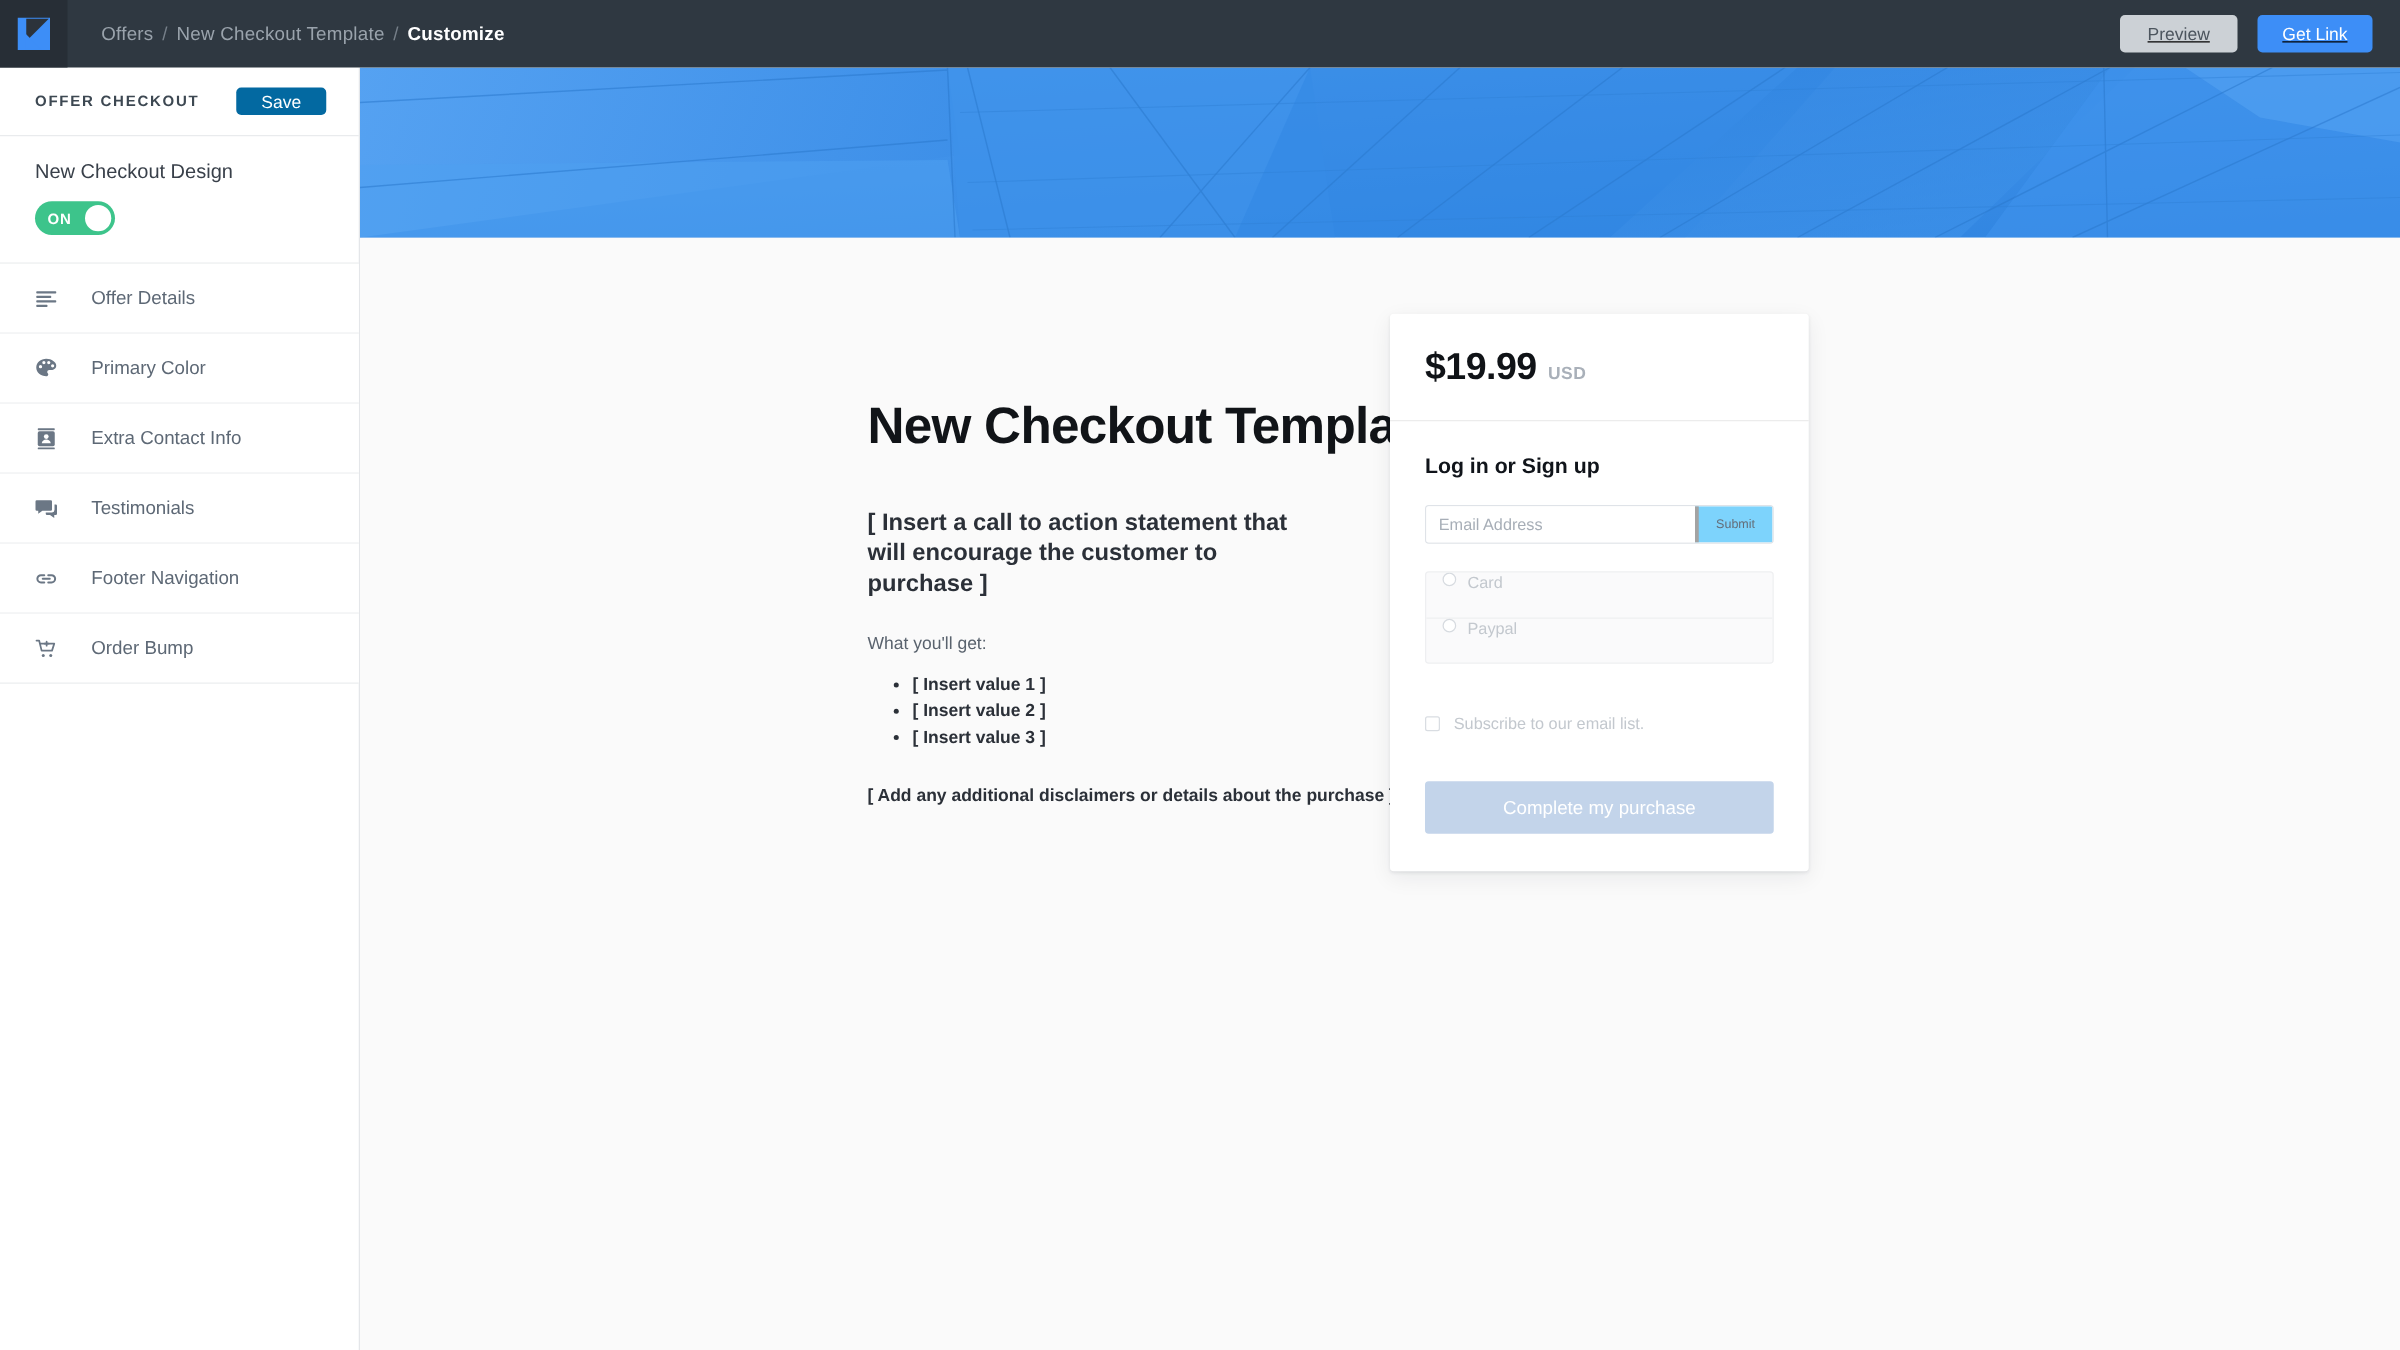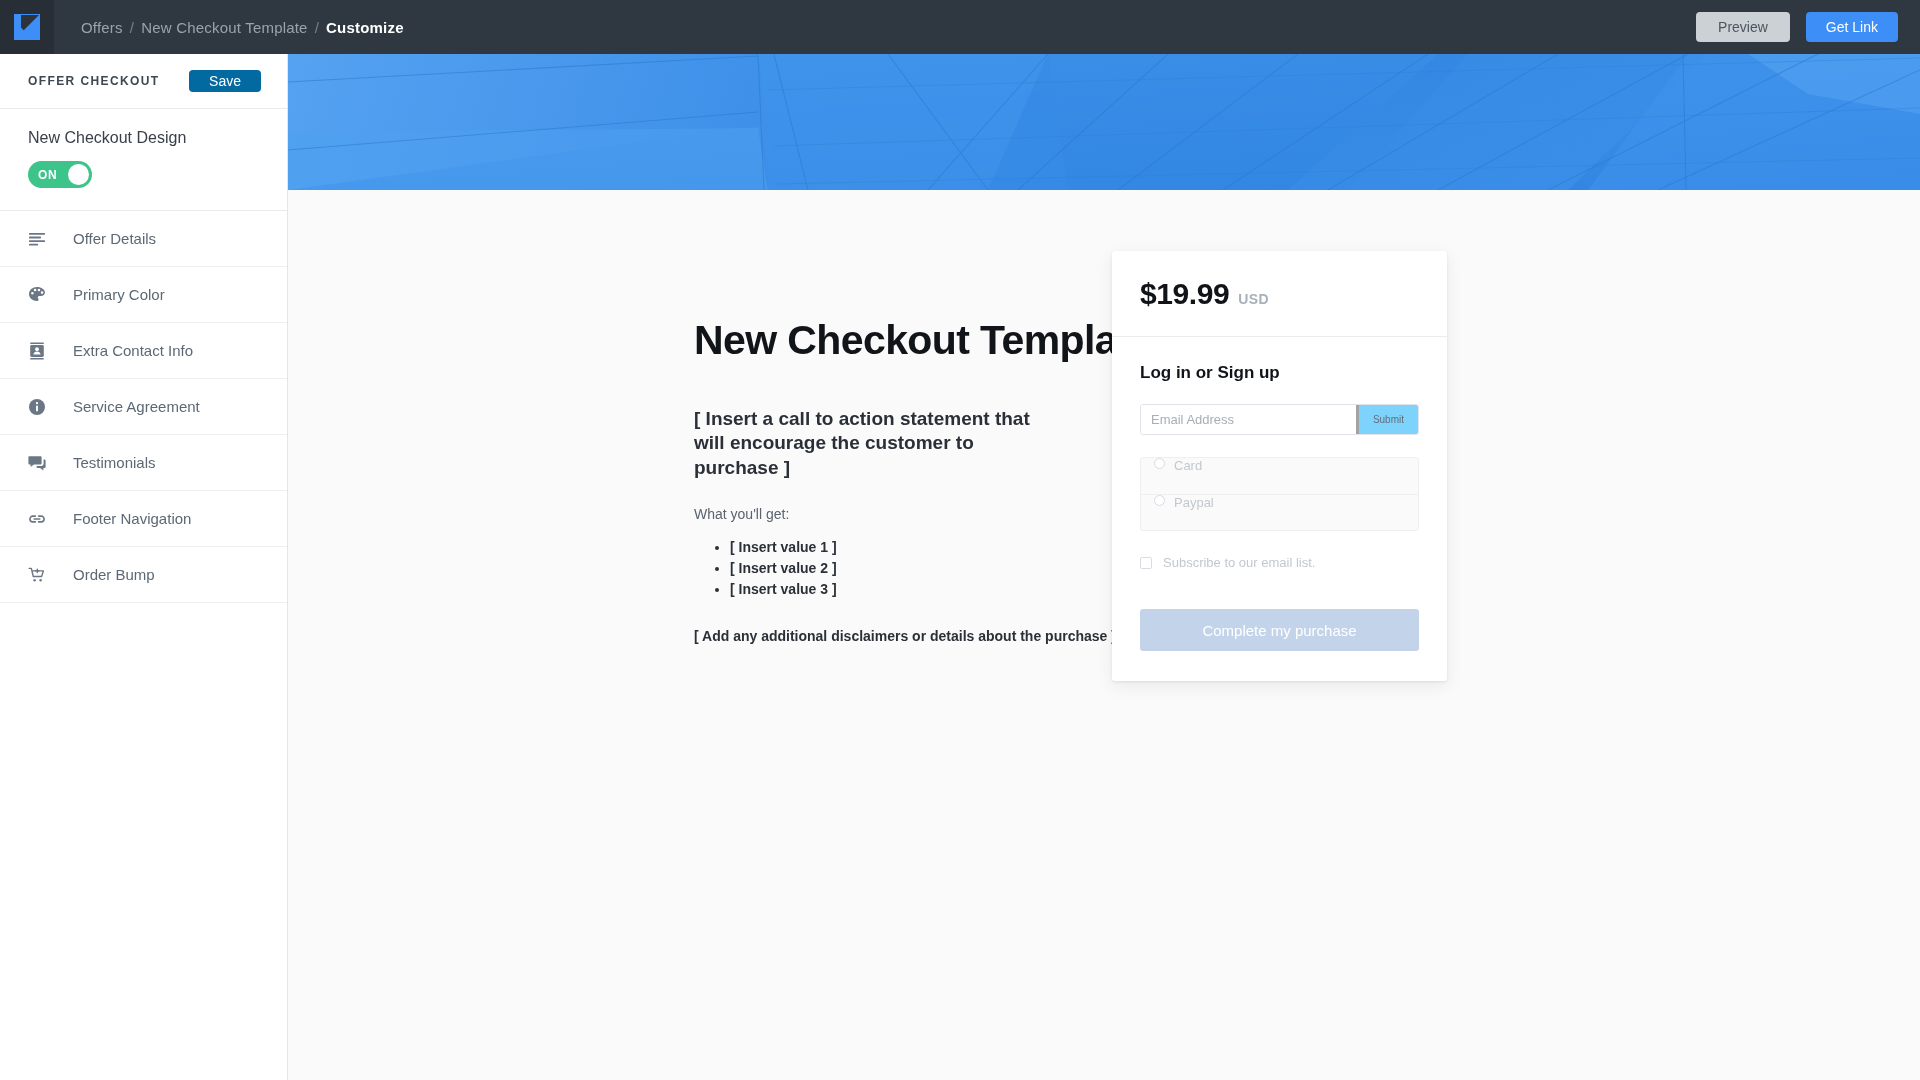--- a/index.html
+++ b/index.html
@@ -45,20 +45,21 @@
   }
   .crumb { color: #9aa3ac; }
   .crumb.current { color: #ffffff; font-weight: 600; }
   .crumb-sep { color: #77808a; margin: 0 7px; }
   .topbar-actions {
     margin-left: auto;
     display: flex;
     align-items: center;
     gap: 16px;
     margin-right: 22px;
+    text-decoration: underline;
   }
   .btn-preview {
     background: #ccd1d6;
     color: #4c555e;
     border: none;
     border-radius: 4px;
     font-size: 14px;
     height: 30px;
     padding: 0 22px;
     font-family: inherit;
@@ -322,21 +323,21 @@
   .pay-option + .pay-option { border-top: 1px solid #eeeff1; }
   .radio-dot {
     width: 11px; height: 11px;
     border-radius: 50%;
     border: 1px solid #d7dbe0;
     background: #ffffff;
     margin-right: 9px;
     flex: 0 0 11px;
   }
   .subscribe-row {
-    margin-top: 24px;
+    margin-top: 40px;
     display: flex;
     align-items: center;
     cursor: pointer;
   }
   .checkbox-sq {
     width: 12px; height: 12px;
     border: 1px solid #d9dde2;
     border-radius: 2px;
     background: #ffffff;
     margin-right: 11px;
@@ -431,30 +432,20 @@
           <rect x="3.2" y="1.6" width="13.6" height="1.5" rx=".5"></rect>
           <rect x="3.2" y="16.9" width="13.6" height="1.5" rx=".5"></rect>
           <rect x="3.2" y="4" width="13.6" height="12" rx="1.4"></rect>
           <circle cx="10" cy="8.2" r="1.9" fill="#ffffff"></circle>
           <path d="M6.4 13.6c.3-2 1.8-3 3.6-3s3.3 1 3.6 3z" fill="#ffffff"></path>
         </svg>
       </span>
       <span class="nav-label">Extra Contact Info</span>
     </div>
 
-    <div class="nav-item">
-      <span class="nav-icon">
-        <svg width="20" height="20" viewBox="0 0 20 20" fill="currentColor">
-          <circle cx="10" cy="10" r="8"></circle>
-          <rect x="9.05" y="8.4" width="1.9" height="6" rx=".8" fill="#ffffff"></rect>
-          <circle cx="10" cy="6.2" r="1.15" fill="#ffffff"></circle>
-        </svg>
-      </span>
-      <span class="nav-label">Service Agreement</span>
-    </div>
 
     <div class="nav-item">
       <span class="nav-icon">
         <svg width="20" height="20" viewBox="0 0 20 20" fill="currentColor">
           <path d="M2.4 3.2h11.2a1 1 0 0 1 1 1v6.3a1 1 0 0 1-1 1H6.9L3.6 14V11.5H2.4a1 1 0 0 1-1-1V4.2a1 1 0 0 1 1-1z"></path>
           <path d="M16.6 6.6h1a1 1 0 0 1 1 1v6.3a1 1 0 0 1-1 1h-1.2V17.4L13 14.9h-2.4a1 1 0 0 1-1-1v-1h5a2.2 2.2 0 0 0 2-2.2z"></path>
         </svg>
       </span>
       <span class="nav-label">Testimonials</span>
     </div>

